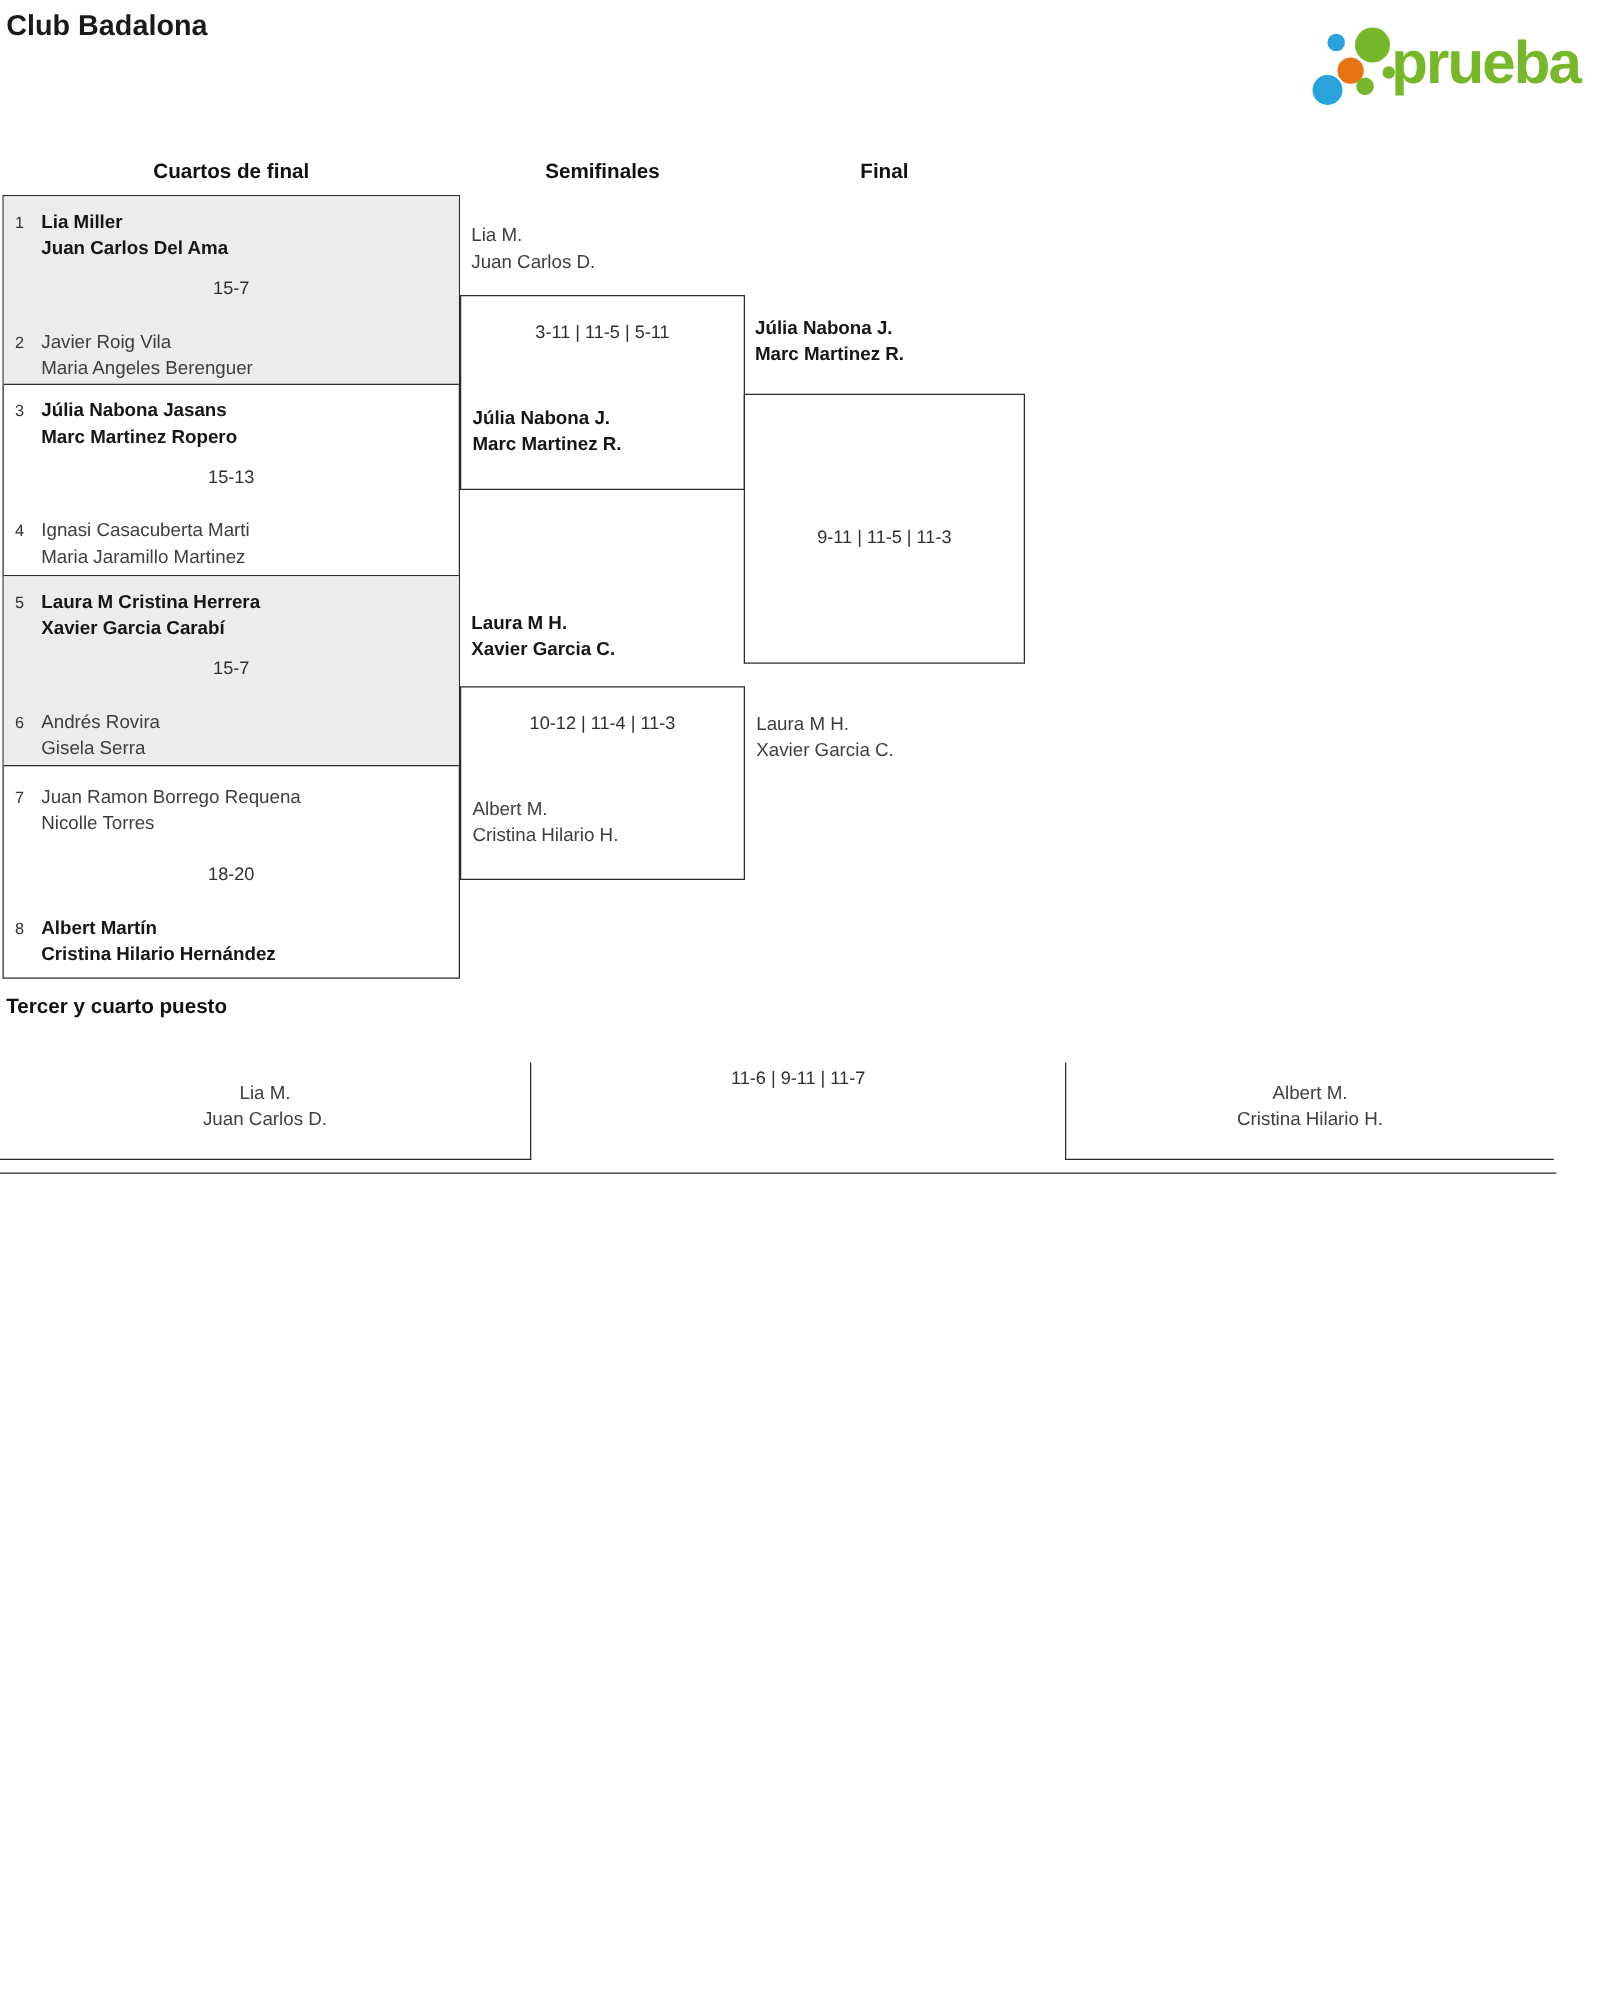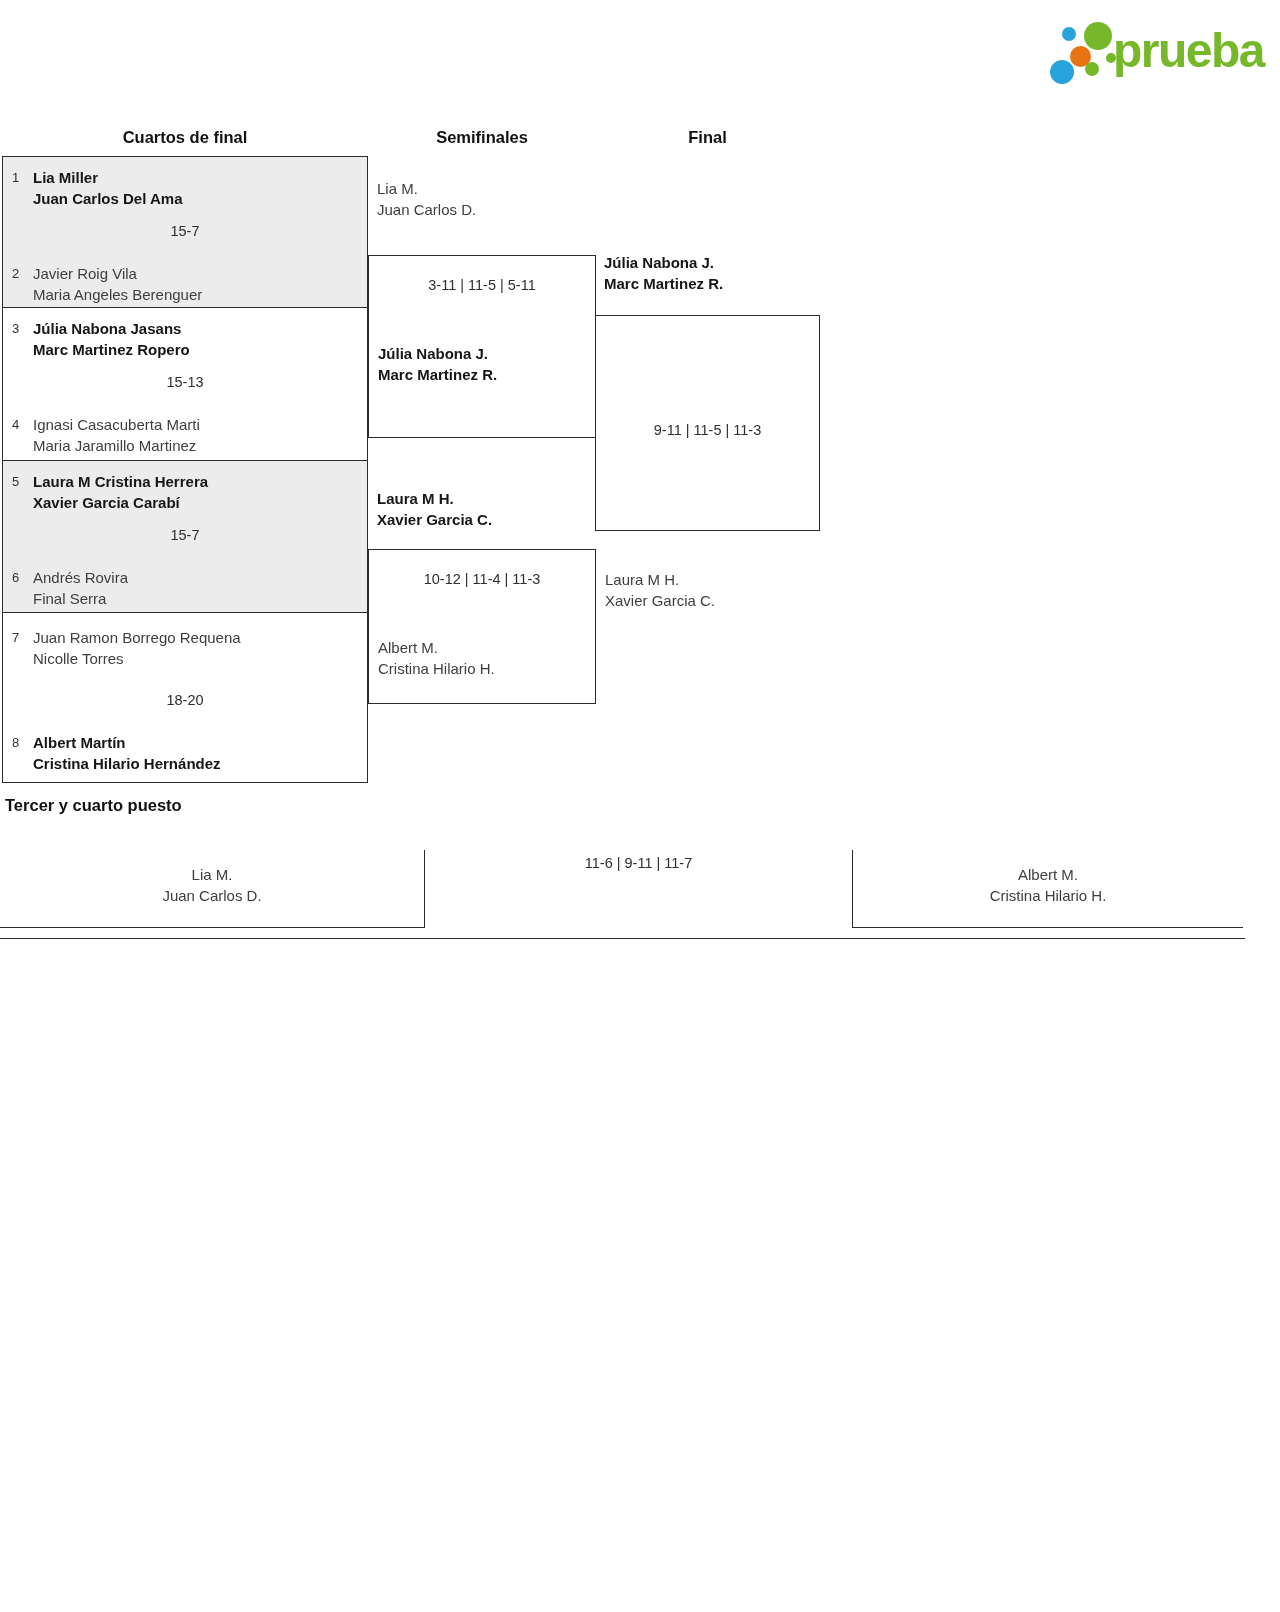--- a/index.html
+++ b/index.html
@@ -20,21 +20,21 @@
   .seed{position:absolute;left:9px;font-size:13px;color:#333;}
   .s1{top:13px}.s2{top:109px}
   .team{position:absolute;left:30px;font-size:15px;line-height:21px;}
   .t1{top:10px}.t2{top:106px}
   .sc{position:absolute;left:0;top:66px;width:100%;text-align:center;font-size:14.5px;color:#2e2e2e;}
   .tall .t1{top:14px}.tall .s1{top:17px}.tall .sc{top:79px}.tall .t2{top:119px}.tall .s2{top:122px}
   .win{font-weight:700;color:#161616;}
   .lose{font-weight:400;color:#3e3e3e;}
   
   .box{border:1px solid #2b2b2b;box-sizing:border-box;background:transparent;}
-  .sf1{left:368px;top:255px;width:228px;height:183px;}
+  .sf1{left:368px;top:236px;width:228px;height:156px;}
   .sf2{left:368px;top:549px;width:228px;height:155px;}
   .fin{left:595px;top:315px;width:225px;height:216px;}
   .box .bsc{position:absolute;left:0;top:21px;width:100%;text-align:center;font-size:14.5px;color:#2e2e2e;}
   .fin .bsc{top:106px;}
   .box .bteam{position:absolute;left:9px;top:87px;font-size:15px;line-height:21px;}
   .fin .bteam{top:253px;}
   .hang{font-size:15px;line-height:21px;}
   .hang-sf1{left:377px;top:178px;}
   .hang-sf2{left:377px;top:488px;}
   .hang-fin{left:604px;top:252px;}
@@ -42,20 +42,21 @@
   .tp-head{left:5px;top:796px;font-size:16.5px;font-weight:700;color:#111;}
   .tp-left{left:0;top:850px;width:425px;height:78px;border-right:1px solid #2b2b2b;border-bottom:1px solid #2b2b2b;box-sizing:border-box;text-align:center;padding-top:14px;font-size:15px;line-height:21px;}
   .tp-right{left:852px;top:850px;width:391px;height:78px;border-left:1px solid #2b2b2b;border-bottom:1px solid #2b2b2b;box-sizing:border-box;text-align:center;padding-top:14px;font-size:15px;line-height:21px;}
   .tp-score{left:425px;top:855px;width:427px;text-align:center;font-size:14.5px;color:#2e2e2e;}
   .tp-line{left:0;top:938px;width:1245px;height:0;border-top:1px solid #2b2b2b;}
 </style>
 </head>
 <body>
 
 <div class="abs title">
+  <div>Club Badalona</div>
 </div>
 
 <div class="abs logo">
   <span class="dot" style="left:22px;top:15px;width:14px;height:14px;background:#29a3dc;"></span>
   <span class="dot" style="left:44px;top:10px;width:28px;height:28px;background:#76b82a;"></span>
   <span class="dot" style="left:30px;top:34px;width:21px;height:21px;background:#e87311;"></span>
   <span class="dot" style="left:66px;top:41px;width:10px;height:10px;background:#76b82a;"></span>
   <span class="dot" style="left:10px;top:48px;width:24px;height:24px;background:#29a3dc;"></span>
   <span class="dot" style="left:45px;top:50px;width:14px;height:14px;background:#76b82a;"></span>
   <span class="logo-word">prueba</span>
@@ -98,21 +99,21 @@
   <div class="qf-match shade b" style="height:152px;">
     <span class="seed s1">5</span>
     <div class="team t1 win">
       <div>Laura M Cristina Herrera</div>
       <div>Xavier Garcia Carabí</div>
     </div>
     <div class="sc">15-7</div>
     <span class="seed s2">6</span>
     <div class="team t2 lose">
       <div>Andrés Rovira</div>
-      <div>Final Serra</div>
+      <div>Gisela Serra</div>
     </div>
   </div>
 
   <div class="qf-match tall" style="height:166px;">
     <span class="seed s1">7</span>
     <div class="team t1 lose">
       <div>Juan Ramon Borrego Requena</div>
       <div>Nicolle Torres</div>
     </div>
     <div class="sc">18-20</div>

